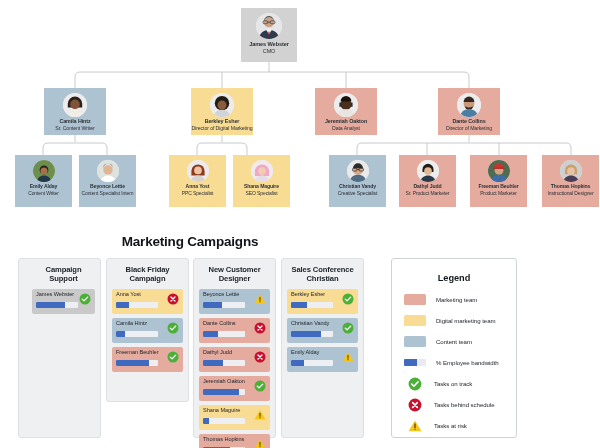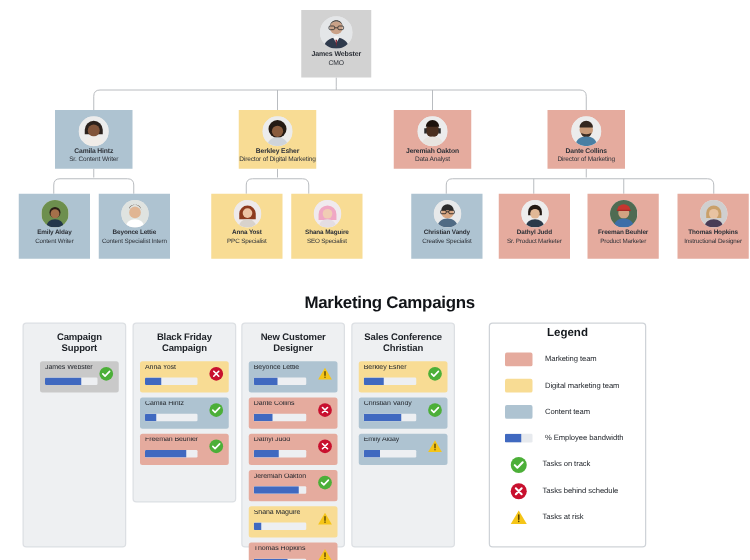--- a/index.html
+++ b/index.html
@@ -59,21 +59,21 @@
   .lvl2 .nm{font-size:5.4px;}
   .lvl2 .rl{font-size:5.2px;}
 
   .lvl3 .avatar{width:22px;height:22px;}
   .lvl3 .nm{font-size:5.1px;}
   .lvl3 .rl{font-size:5.0px;}
 
   
   #camp-title{
     position:absolute;left:0;top:234px;width:380px;
-    text-align:right;font-size:13.5px;font-weight:bold;
+    text-align:center;font-size:13.5px;font-weight:bold;
     color:#111418;letter-spacing:-0.2px;
   }
 
   .col{
     position:absolute;
     box-sizing:border-box;
     background:#eef0f2;
     border:1px solid #dcdfe3;
     border-radius:3px;
     padding:6px 5px 6px 5px;
@@ -111,21 +111,21 @@
     position:absolute;right:4px;top:4px;
     width:12px;height:12px;
   }
   .badge svg{display:block;width:12px;height:12px;}
 
   
   #legend{
     position:absolute;left:391px;top:258px;width:126px;height:180px;
     box-sizing:border-box;
     background:#ffffff;border:1px solid #cfd3d8;border-radius:3px;
-    padding:2px 8px;
+    padding:14px 8px;
   }
   #legend-title{
     font-size:9.2px;font-weight:bold;text-align:center;color:#14181d;
     margin-bottom:6px;
   }
   .lrow{display:flex;align-items:center;height:21px;}
   .lswatch{width:22px;height:11px;border-radius:1.5px;flex:none;margin-left:4px;}
   .lbar{width:22px;height:7px;background:#e7eaee;border-radius:1px;flex:none;margin-left:4px;overflow:hidden;}
   .lbar>i{display:block;height:100%;width:60%;background:#4069c0;}
   .licon{width:14px;height:14px;flex:none;margin-left:8px;}

